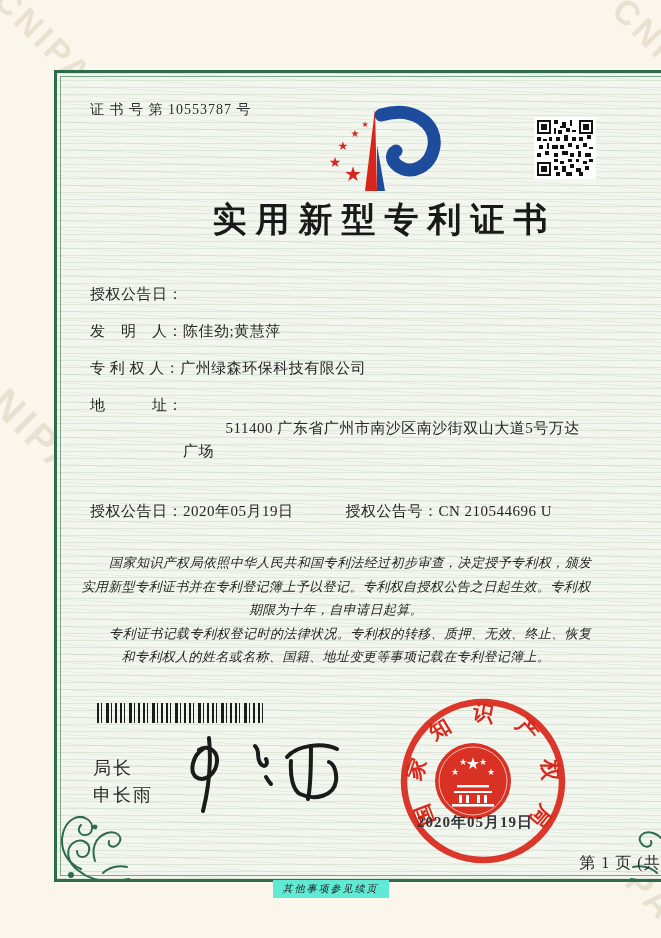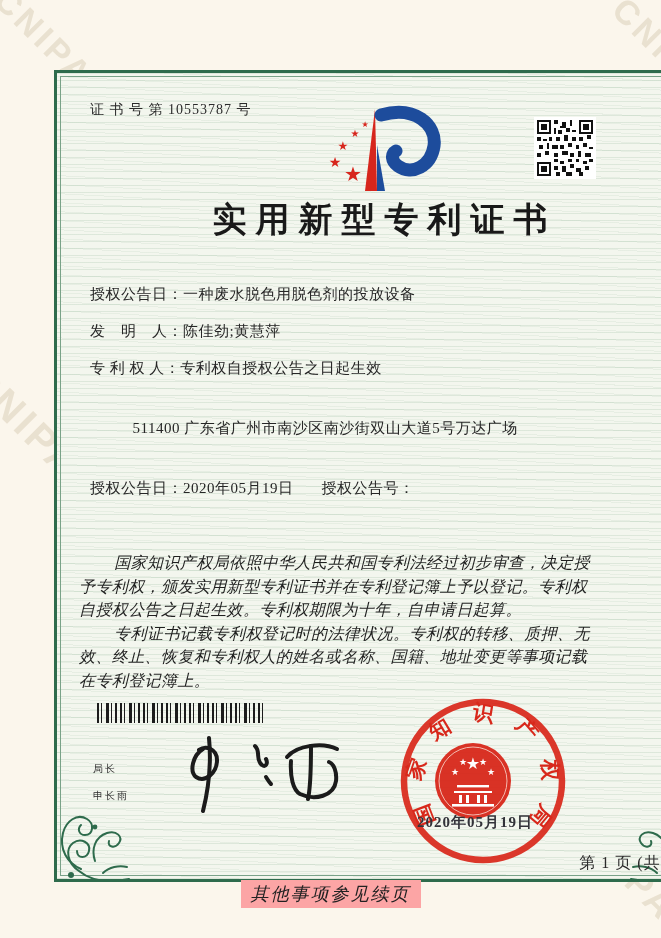--- a/index.html
+++ b/index.html
@@ -47,59 +47,59 @@
   .title {
     position:absolute; top:124px; left:0; width:100%;
     text-align:center; font-size:34px; font-weight:bold; color:#191919;
     letter-spacing:9px; text-indent:9px;
   }
 
   .fields { position:absolute; left:33px; top:210px; width:500px; font-size:15px; color:#262626; }
   .frow { display:flex; margin-bottom:14px; line-height:23px; letter-spacing:.5px; }
   .flabel { flex:0 0 auto; white-space:pre; }
   .fvalue { white-space:pre-wrap; }
-  .frow .second-pair { margin-left:28px; display:flex;text-align:right; }
+  .frow .second-pair { margin-left:52px; display:flex;text-align:right; }
   .addr-l2 { display:block; }
 
   .paragraphs {
     position:absolute; left:22px; top:478px; width:514px;
-    font-size:16px; line-height:23.5px; color:#1f1f1f;
-    font-style:italic; letter-spacing:.4px;
+    font-size:13px; line-height:23.5px; color:#1f1f1f;
+    font-style:italic; letter-spacing:.4px;text-align:center;
   }
   .paragraphs p { text-indent:2.2em; }
 
   .barcode {
     position:absolute; left:40px; top:630px; width:168px; height:20px;
     background:
       repeating-linear-gradient(90deg,#1c1c1c 0 2px,transparent 2px 4px,#1c1c1c 4px 5px,transparent 5px 9px,#1c1c1c 9px 12px,transparent 12px 14px,#1c1c1c 14px 15px,transparent 15px 18px,#1c1c1c 18px 20px,transparent 20px 23px);
   }
 
   .officer {
     position:absolute; left:36px; top:682px;
     font-family:"Liberation Sans","DejaVu Sans",sans-serif;
-    font-size:10px; color:#2a2a2a; line-height:27px; letter-spacing:2px;
+    font-size:18px; color:#2a2a2a; line-height:27px; letter-spacing:2px;
   }
   .signature { position:absolute; left:112px; top:660px; }
 
   .seal { position:absolute; left:340px; top:622px; width:172px; height:172px; }
   .seal svg { position:absolute; inset:0; }
   .seal-date {
     position:absolute; top:118px; left:-8px; width:100%; text-align:center;
     font-size:15px; color:#33333a; letter-spacing:1px; font-weight:bold;
   }
 
   .page-info {
     position:absolute; left:0; top:780px; width:100%; text-align:right;
     font-size:16px; color:#2b2b2b; letter-spacing:1px;padding-left:40px;
   }
 
   .footer-note {
     position:absolute; left:50%; top:880px; transform:translateX(-50%);
-    font-size:18px; color:#222; font-style:italic; letter-spacing:2px;
-    background:#fca5a5; padding:2px 10px; white-space:nowrap;
+    font-size:10px; color:#222; font-style:italic; letter-spacing:2px;
+    background:#5eead4; padding:2px 10px; white-space:nowrap;
   }
 </style>
 </head>
 <body>
 
 <div class="page">
 
   <span class="watermark wm-tl">CNIPA</span>
   <span class="watermark wm-tr">CNIPA</span>
   <span class="watermark wm-lm">CNIPA</span>
@@ -165,40 +165,41 @@
                    M9 24h2v2h-2z M13 24h2v3h-2z M17 23h2v2h-2z M20 25h3v2h-3z M25 24h2v2h-2z M10 27h2v2h-2z M15 27h3v2h-3z M22 27h2v2h-2z"></path>
         </g>
       </svg>
     </div>
 
     <div class="title">实用新型专利证书</div>
 
     <div class="fields">
       <div class="frow">
         <span class="flabel">授权公告日：</span>
-        <span class="fvalue">一种废水脱色用脱色剂的投放设备</span>
       </div>
       <div class="frow">
         <span class="flabel">发　明　人：</span>
         <span class="fvalue">陈佳劲;黄慧萍</span>
       </div>
       <div class="frow">
         <span class="flabel">专 利 权 人：</span>
-        <span class="fvalue">专利权自授权公告之日起生效</span>
-      </div>
-      <div class="frow">
+        <span class="fvalue">广州绿森环保科技有限公司</span>
+      </div>
+      <div class="frow">
+        <span class="flabel">地　　　址：</span>
         <span class="fvalue">
           <span class="addr-l1">511400 广东省广州市南沙区南沙街双山大道5号万达广场</span>
         </span>
       </div>
       <div class="frow">
         <span class="flabel">授权公告日：</span>
         <span class="fvalue">2020年05月19日</span>
         <span class="second-pair">
           <span class="flabel">授权公告号：</span>
+          <span class="fvalue">CN 210544696 U</span>
         </span>
       </div>
     </div>
 
     <div class="paragraphs">
       <p>国家知识产权局依照中华人民共和国专利法经过初步审查，决定授予专利权，颁发实用新型专利证书并在专利登记簿上予以登记。专利权自授权公告之日起生效。专利权期限为十年，自申请日起算。</p>
       <p>专利证书记载专利权登记时的法律状况。专利权的转移、质押、无效、终止、恢复和专利权人的姓名或名称、国籍、地址变更等事项记载在专利登记簿上。</p>
     </div>
 
     <div class="barcode"></div>

